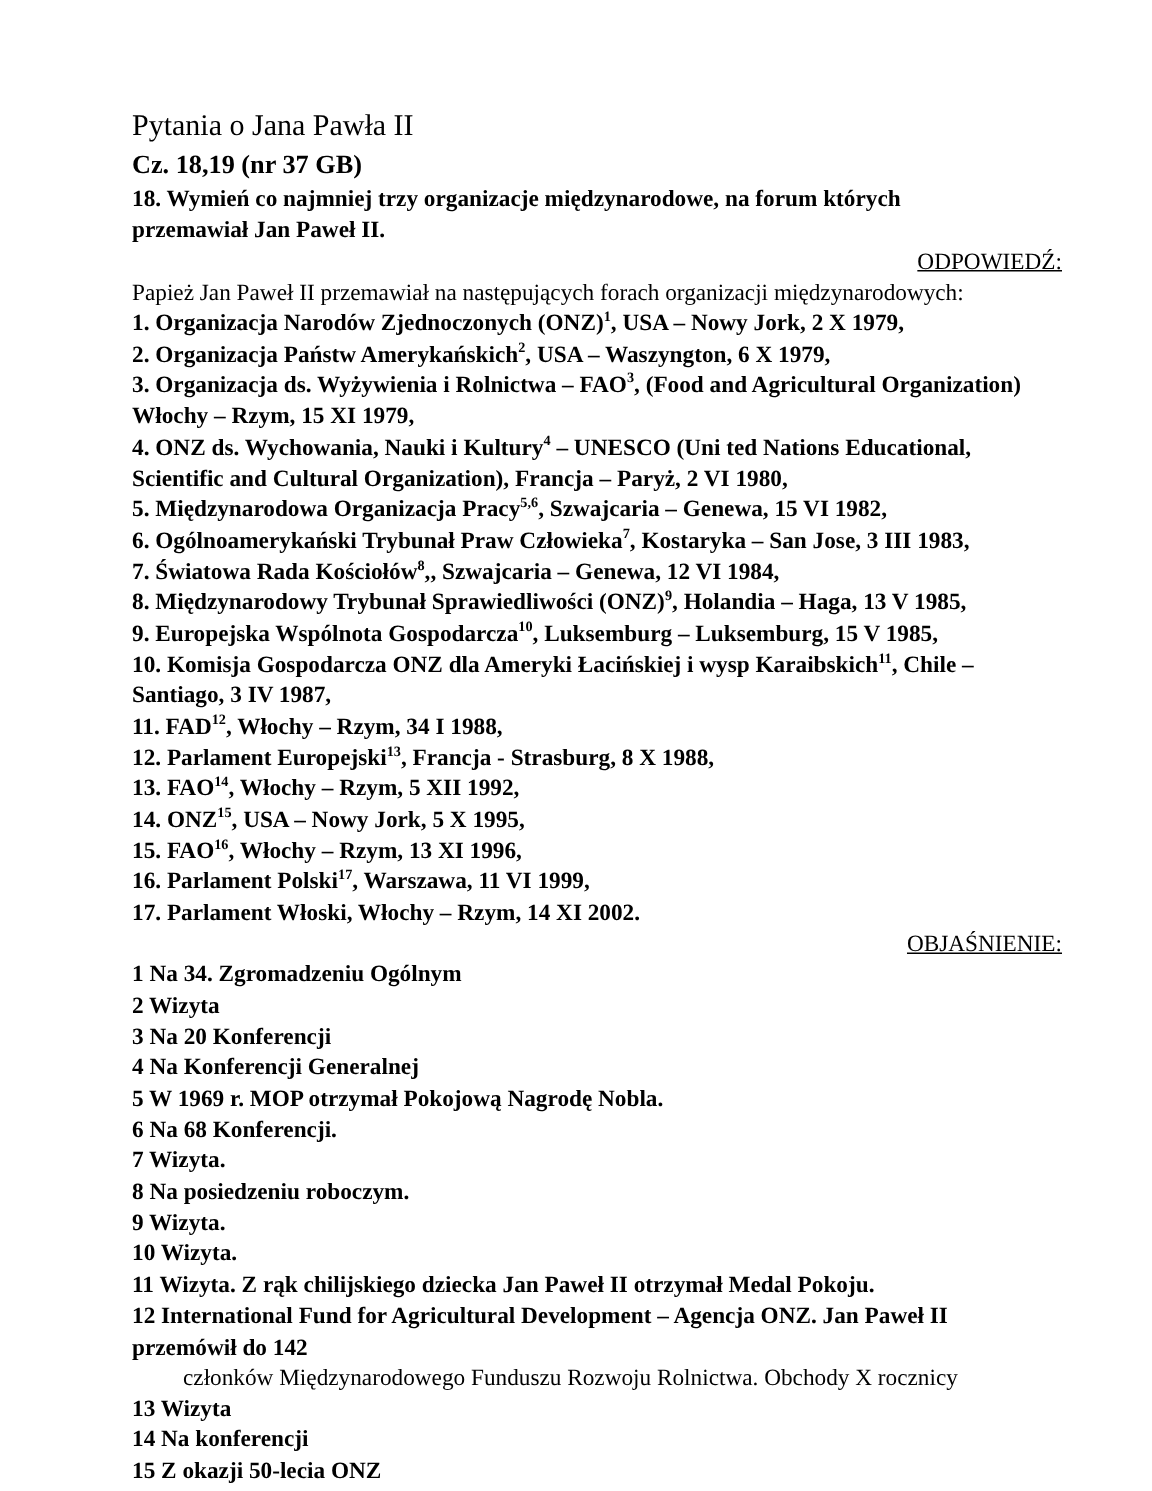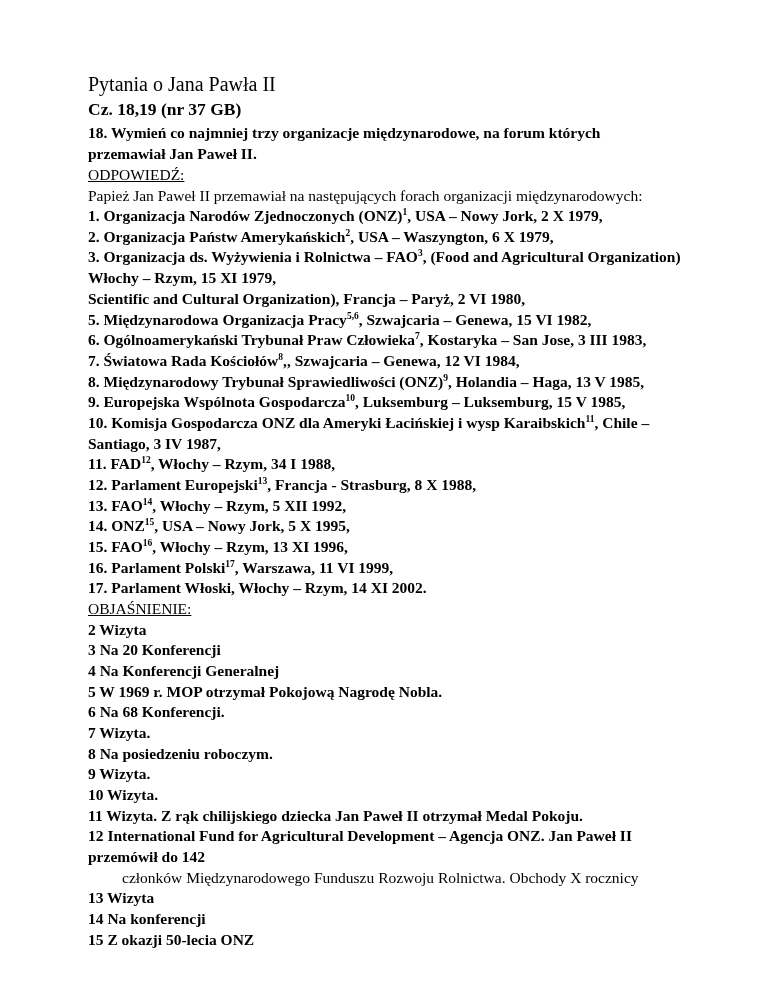--- a/index.html
+++ b/index.html
@@ -37,20 +37,21 @@
     font-size: 15.5px;
     font-weight: bold;
     line-height: 1.3;
     margin: 0 0 1px 0;
   }
   .label-underline {
     font-size: 15.5px;
     text-decoration: underline;
     line-height: 1.32;
     margin: 0;
+    text-align: right;
   }
   .para {
     font-size: 15.5px;
     line-height: 1.32;
     margin: 0;
   }
   .list {
     list-style: none;
     margin: 0;
     padding: 0;
@@ -84,40 +85,42 @@
 
   <div class="label-underline">ODPOWIEDŹ:</div>
 
   <div class="para">Papież Jan Paweł II przemawiał na następujących forach organizacji międzynarodowych:</div>
 
   <ul class="list" id="answer-list">
       <li><span>1. </span><span>Organizacja Narodów Zjednoczonych (ONZ)</span><sup>1</sup><span>, USA – Nowy Jork, 2 X 1979,</span></li>
       <li><span>2. </span><span>Organizacja Państw Amerykańskich</span><sup>2</sup><span>,  USA – Waszyngton, 6 X 1979,</span></li>
       <li><span>3. </span><span>Organizacja ds. Wyżywienia i Rolnictwa – FAO</span><sup>3</sup><span>, (Food and Agricultural Organization)</span></li>
       <li><span>Włochy – Rzym, 15 XI 1979,</span></li>
+      <li><span>4. </span><span>ONZ ds. Wychowania, Nauki i Kultury</span><sup>4</sup><span> – UNESCO (Uni ted Nations Educational,</span></li>
       <li><span>Scientific and Cultural Organization), Francja – Paryż, 2 VI 1980,</span></li>
       <li><span>5. </span><span>Międzynarodowa Organizacja Pracy</span><sup>5,6</sup><span>, Szwajcaria   – Genewa, 15 VI 1982,</span></li>
       <li><span>6. </span><span>Ogólnoamerykański Trybunał Praw Człowieka</span><sup>7</sup><span>, Kostaryka – San Jose, 3 III 1983,</span></li>
       <li><span>7. </span><span>Światowa Rada Kościołów</span><sup>8</sup><span>,, Szwajcaria – Genewa,   12 VI 1984,</span></li>
       <li><span>8. </span><span>Międzynarodowy Trybunał Sprawiedliwości (ONZ)</span><sup>9</sup><span>, Holandia – Haga, 13 V 1985,</span></li>
       <li><span>9. </span><span>Europejska Wspólnota Gospodarcza</span><sup>10</sup><span>, Luksemburg – Luksemburg, 15 V 1985,</span></li>
       <li><span>10. </span><span>Komisja Gospodarcza ONZ dla Ameryki Łacińskiej  i wysp Karaibskich</span><sup>11</sup><span>, Chile –</span></li>
       <li><span>Santiago, 3 IV 1987,</span></li>
       <li><span>11. </span><span> FAD</span><sup>12</sup><span>, Włochy – Rzym, 34 I 1988,</span></li>
       <li><span>12. </span><span> Parlament Europejski</span><sup>13</sup><span>,  Francja - Strasburg, 8 X 1988,</span></li>
       <li><span>13. </span><span> FAO</span><sup>14</sup><span>, Włochy – Rzym, 5 XII 1992,</span></li>
       <li><span>14. </span><span> ONZ</span><sup>15</sup><span>, USA – Nowy Jork, 5 X 1995,</span></li>
       <li><span>15. </span><span> FAO</span><sup>16</sup><span>, Włochy – Rzym, 13 XI 1996,</span></li>
       <li><span>16. </span><span>Parlament Polski</span><sup>17</sup><span>, Warszawa, 11 VI 1999,</span></li>
       <li><span>17. </span><span>Parlament Włoski, Włochy – Rzym, 14 XI 2002.</span></li>
     </ul>
 
   <div class="label-underline">OBJAŚNIENIE:</div>
 
   <ul class="list" id="notes-list">
+      <li><span>1  </span><span>Na 34. Zgromadzeniu Ogólnym</span></li>
       <li><span>2  </span><span>Wizyta</span></li>
       <li><span>3  </span><span>Na 20 Konferencji</span></li>
       <li><span>4  </span><span>Na Konferencji Generalnej</span></li>
       <li><span>5  </span><span>W 1969 r. MOP otrzymał Pokojową Nagrodę Nobla.</span></li>
       <li><span>6  </span><span>Na 68 Konferencji.</span></li>
       <li><span>7  </span><span>Wizyta.</span></li>
       <li><span>8  </span><span>Na posiedzeniu roboczym.</span></li>
       <li><span>9  </span><span>Wizyta.</span></li>
       <li><span>10  </span><span>Wizyta.</span></li>
       <li><span>11  </span><span>Wizyta. Z rąk chilijskiego dziecka Jan Paweł II otrzymał Medal Pokoju.</span></li>

